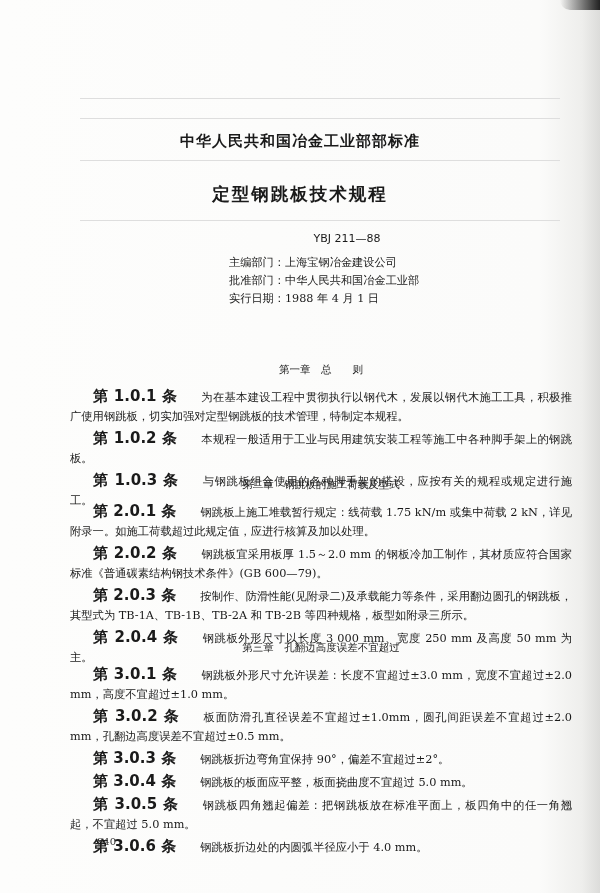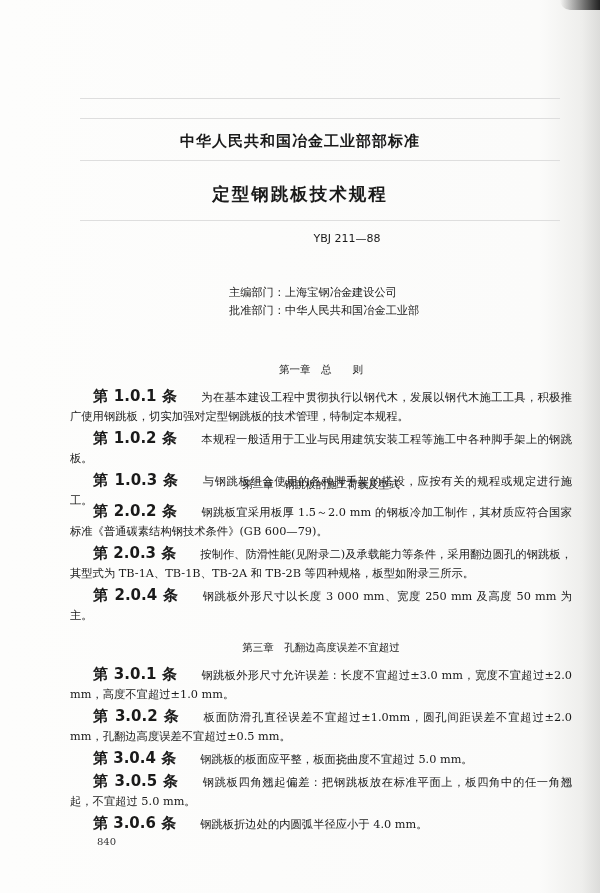--- a/index.html
+++ b/index.html
@@ -27,21 +27,21 @@
   }
   .doc-title {
     top: 182px; font-family: "DejaVu Sans", "Liberation Sans", sans-serif;
     font-weight: bold; font-size: 17.5px; letter-spacing: 2px;
   }
   .doc-code {
     top: 232px; font-family: "DejaVu Sans", "Liberation Sans", sans-serif;
     font-size: 11px;
     margin-left: 47px;
   }
-  .meta { position: absolute; left: 229px; top: 284px; font-size: 11.2px; line-height: 18px; }
+  .meta { position: absolute; left: 229px; top: 254px; font-size: 11.2px; line-height: 18px; }
   .meta div { white-space: nowrap; }
   .body-text { position: absolute; left: 70px; width: 502px; font-size: 11.3px; line-height: 19px; }
   .chapter {
     text-align: center; font-family: "DejaVu Sans", "Liberation Sans", sans-serif;
     font-weight: normal; font-size: 10.5px; margin: 10px 0 8px 0;
   }
   .art { text-indent: 23px; margin: 0 0 3px 0; text-align: justify; }
   .art-num {
     font-family: "DejaVu Sans", "Liberation Sans", sans-serif; font-weight: bold;
     font-size: 15px; margin-right: 24px;
@@ -59,39 +59,42 @@
   <div class="bleed-line" style="left:80px; top:160px; width:480px;"></div>
   <div class="bleed-line" style="left:80px; top:220px; width:480px;"></div>
 
   <div class="header-block std-org">中华人民共和国冶金工业部部标准</div>
   <div class="header-block doc-title">定型钢跳板技术规程</div>
   <div class="header-block doc-code">YBJ 211—88</div>
 
   <div class="meta">
     <div>主编部门：上海宝钢冶金建设公司</div>
     <div>批准部门：中华人民共和国冶金工业部</div>
+    <div>实行日期：1988 年 4 月 1 日</div>
   </div>
 
   <div class="body-text" style="top:350px;">
     <div class="chapter">第一章　总　　则</div>
     <p class="art"><span class="art-num">第 1.0.1 条</span><span>为在基本建设工程中贯彻执行以钢代木，发展以钢代木施工工具，积极推广使用钢跳板，切实加强对定型钢跳板的技术管理，特制定本规程。</span></p>
     <p class="art"><span class="art-num">第 1.0.2 条</span><span>本规程一般适用于工业与民用建筑安装工程等施工中各种脚手架上的钢跳板。</span></p>
     <p class="art"><span class="art-num">第 1.0.3 条</span><span>与钢跳板组合使用的各种脚手架的搭设，应按有关的规程或规定进行施工。</span></p>
   </div>
 
   <div class="body-text" style="top:465px;">
     <div class="chapter">第二章　钢跳板的施工荷载及型式</div>
+    <p class="art"><span class="art-num">第 2.0.1 条</span><span>钢跳板上施工堆载暂行规定：线荷载 1.75 kN/m 或集中荷载 2 kN，详见附录一。如施工荷载超过此规定值，应进行核算及加以处理。</span></p>
     <p class="art"><span class="art-num">第 2.0.2 条</span><span>钢跳板宜采用板厚 1.5～2.0 mm 的钢板冷加工制作，其材质应符合国家标准《普通碳素结构钢技术条件》(GB 600—79)。</span></p>
     <p class="art"><span class="art-num">第 2.0.3 条</span><span>按制作、防滑性能(见附录二)及承载能力等条件，采用翻边圆孔的钢跳板，其型式为 TB-1A、TB-1B、TB-2A 和 TB-2B 等四种规格，板型如附录三所示。</span></p>
     <p class="art"><span class="art-num">第 2.0.4 条</span><span>钢跳板外形尺寸以长度 3 000 mm、宽度 250 mm 及高度 50 mm 为主。</span></p>
   </div>
 
   <div class="body-text" style="top:628px;">
     <div class="chapter">第三章　孔翻边高度误差不宜超过</div>
     <p class="art"><span class="art-num">第 3.0.1 条</span><span>钢跳板外形尺寸允许误差：长度不宜超过±3.0 mm，宽度不宜超过±2.0 mm，高度不宜超过±1.0 mm。</span></p>
     <p class="art"><span class="art-num">第 3.0.2 条</span><span>板面防滑孔直径误差不宜超过±1.0mm，圆孔间距误差不宜超过±2.0 mm，孔翻边高度误差不宜超过±0.5 mm。</span></p>
+    <p class="art"><span class="art-num">第 3.0.3 条</span><span>钢跳板折边弯角宜保持 90°，偏差不宜超过±2°。</span></p>
     <p class="art"><span class="art-num">第 3.0.4 条</span><span>钢跳板的板面应平整，板面挠曲度不宜超过 5.0 mm。</span></p>
     <p class="art"><span class="art-num">第 3.0.5 条</span><span>钢跳板四角翘起偏差：把钢跳板放在标准平面上，板四角中的任一角翘起，不宜超过 5.0 mm。</span></p>
     <p class="art"><span class="art-num">第 3.0.6 条</span><span>钢跳板折边处的内圆弧半径应小于 4.0 mm。</span></p>
   </div>
 
   <div class="page-number">840</div>
 </div>
 
 </body></html>

